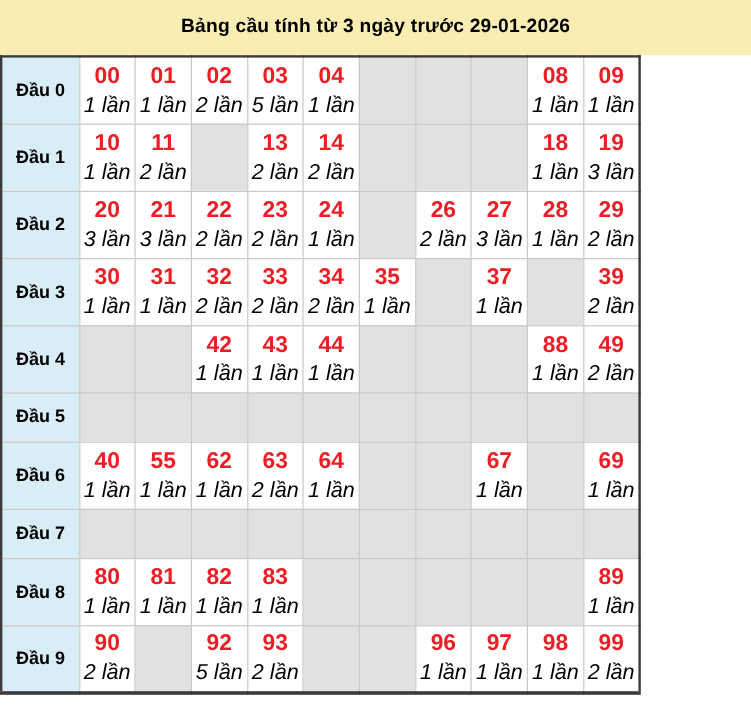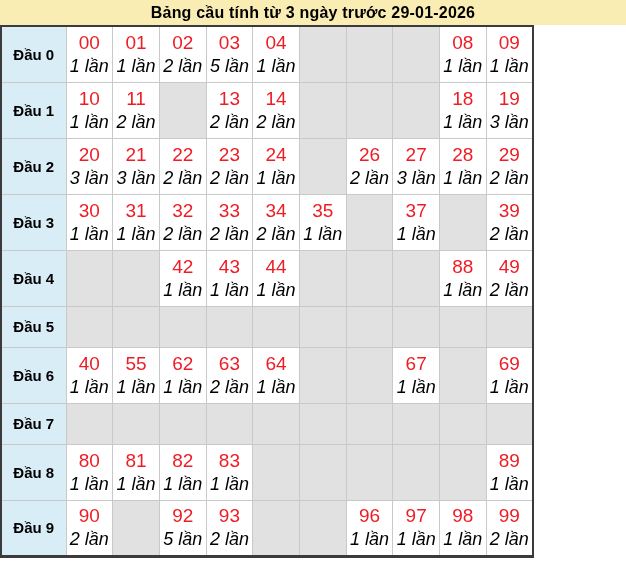--- a/index.html
+++ b/index.html
@@ -14,21 +14,21 @@
   html, body {
     margin: 0;
     padding: 0;
     width: 626px;
     background: #ffffff;
     font-family: "Liberation Sans", sans-serif;
   }
   .page { width: 626px; height: 588px; overflow: hidden; }
   .title-bar {
     background: var(--title-bg);
-    height: 25px;
+    height: 46px;
     display: flex;
     align-items: center;
     justify-content: center;
   }
   .title {
     font-weight: bold;
     font-size: 16px;
     color: #000;
     letter-spacing: 0.2px;
   }
@@ -53,21 +53,21 @@
     color: #000;
     font-size: 15px;
     font-weight: bold;
   }
   tr.data-row { height: 56px; }
   tr.empty-row { height: 41px; }
   td.cell.empty { background: var(--empty-bg); }
   td.cell.filled { background: #ffffff; }
   .num {
     color: var(--number);
-    font-weight: normal;
+    font-weight: bold;
     font-size: 19px;
     line-height: 1.15;
     padding-top: 4px;
   }
   .cnt {
     color: #000;
     font-style: italic;
     font-size: 18px;
     line-height: 1.35;
     padding-bottom: 2px;

